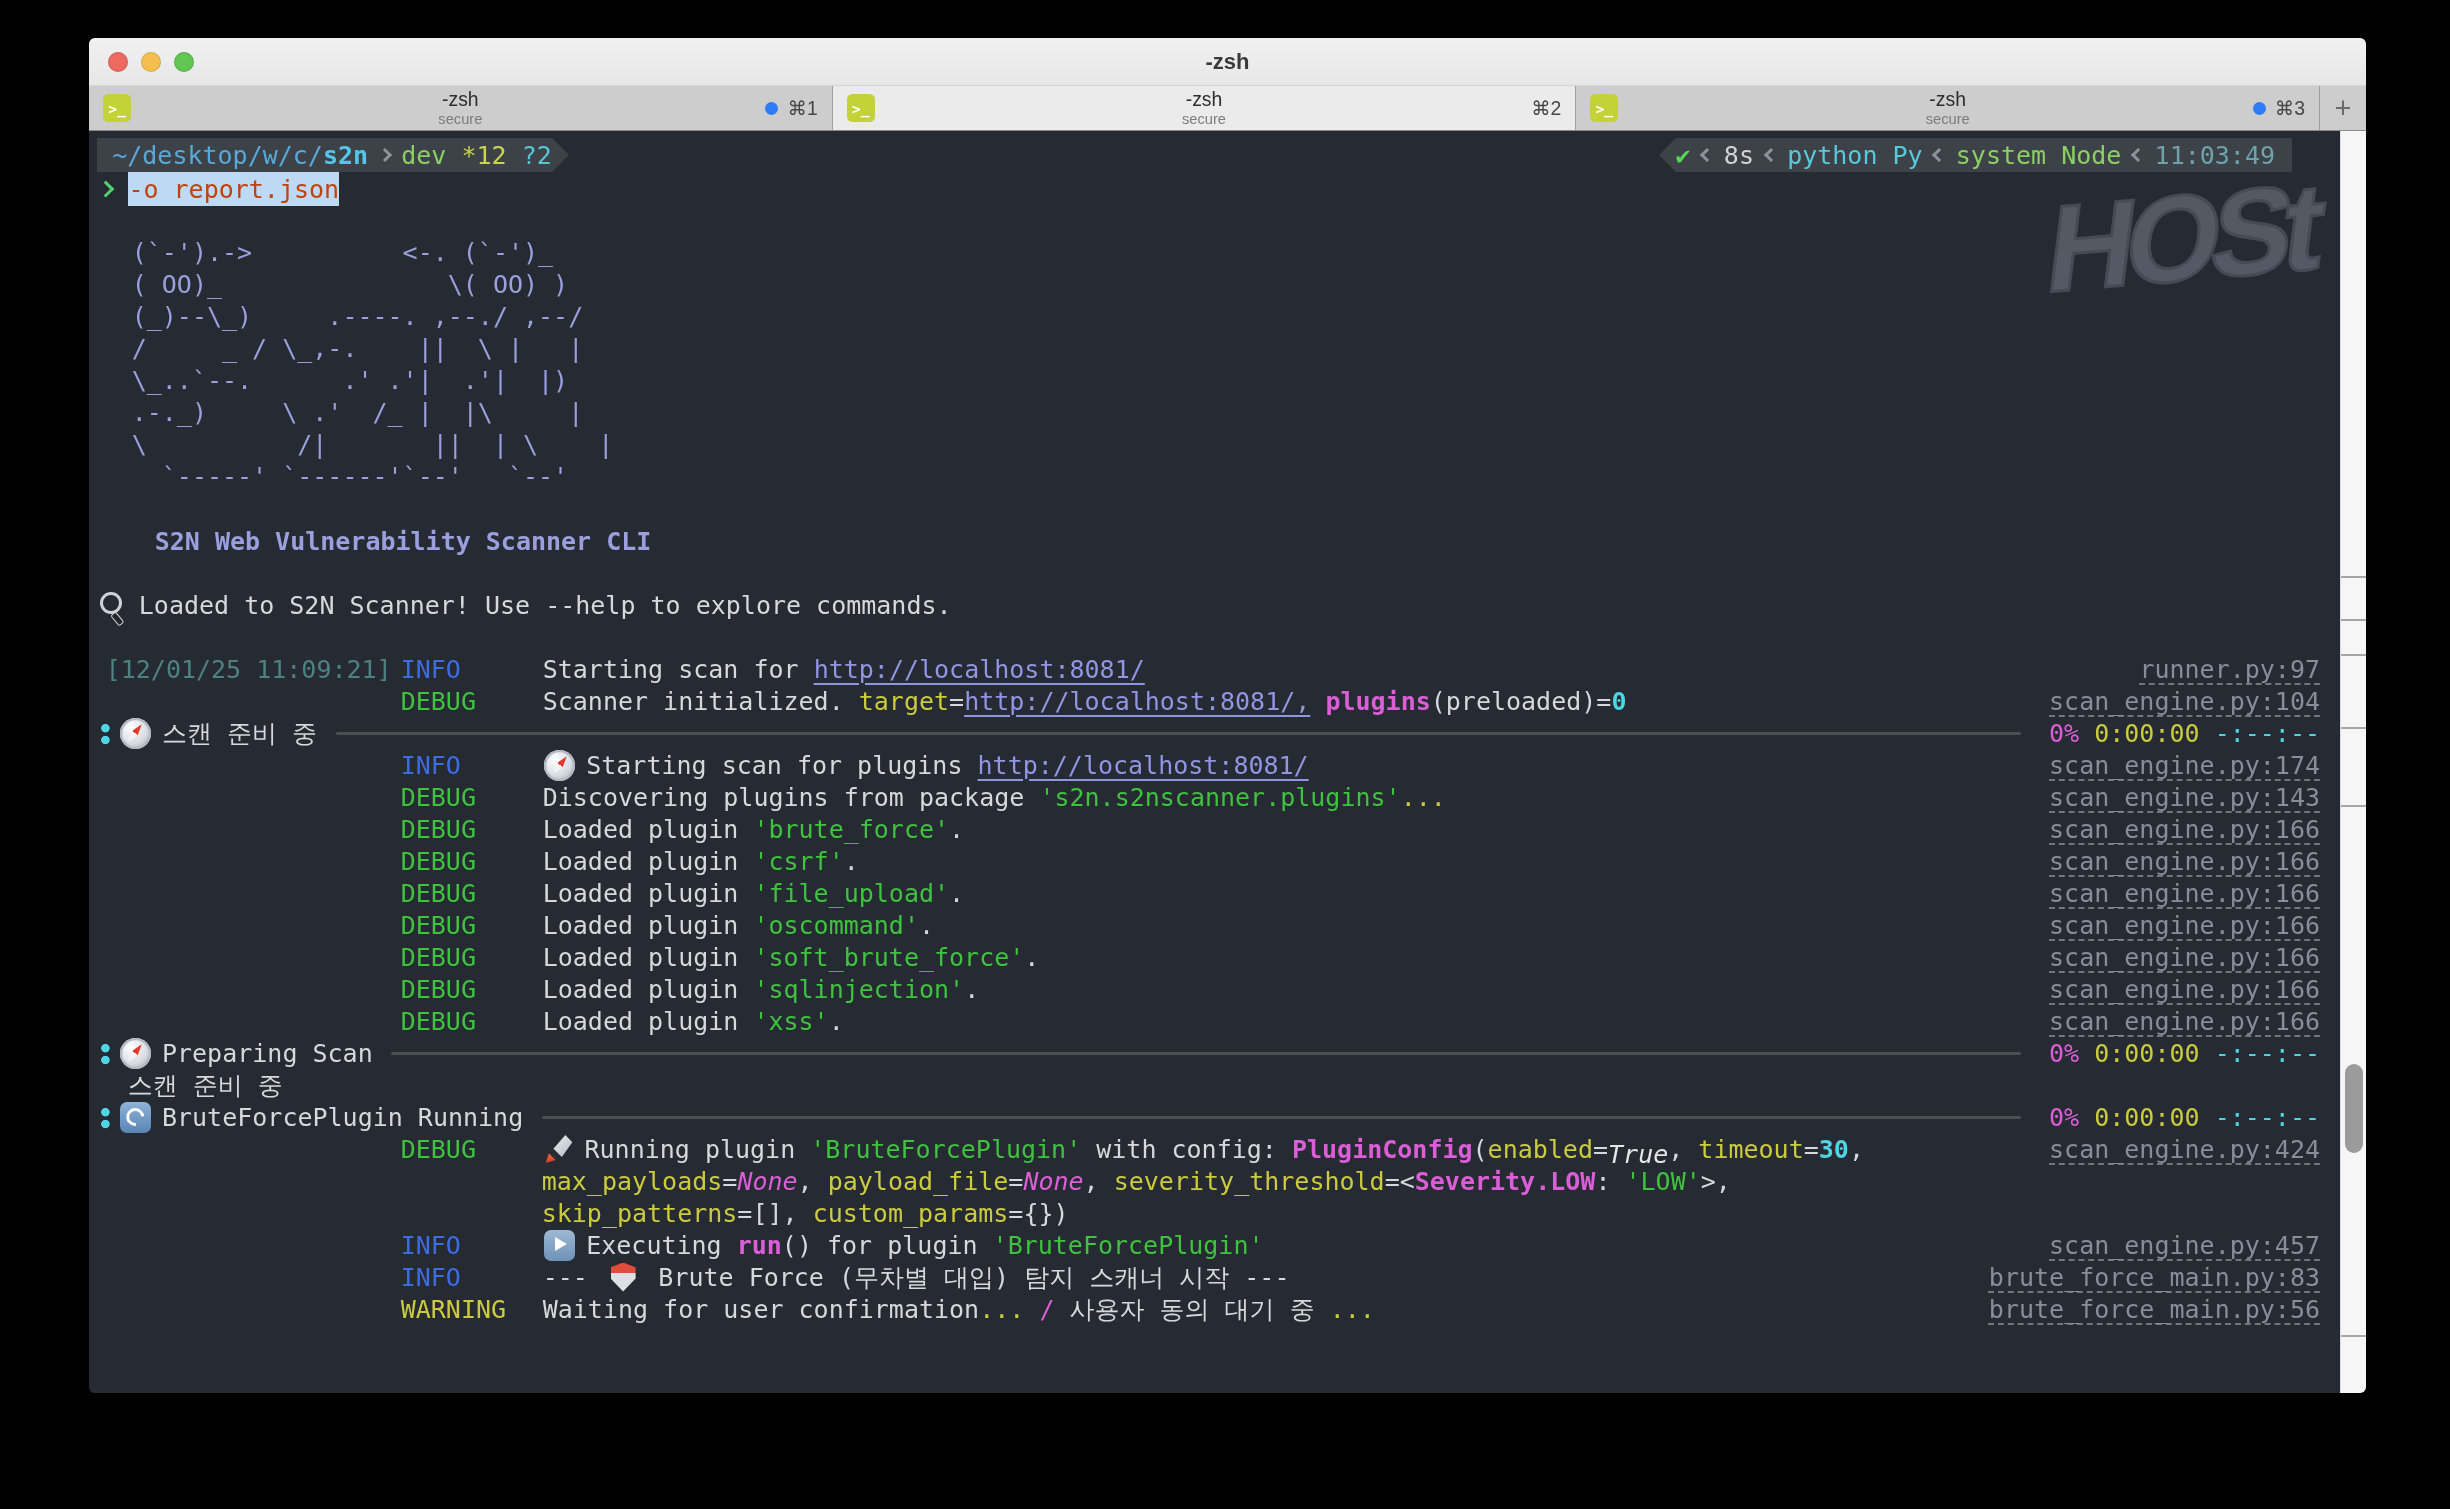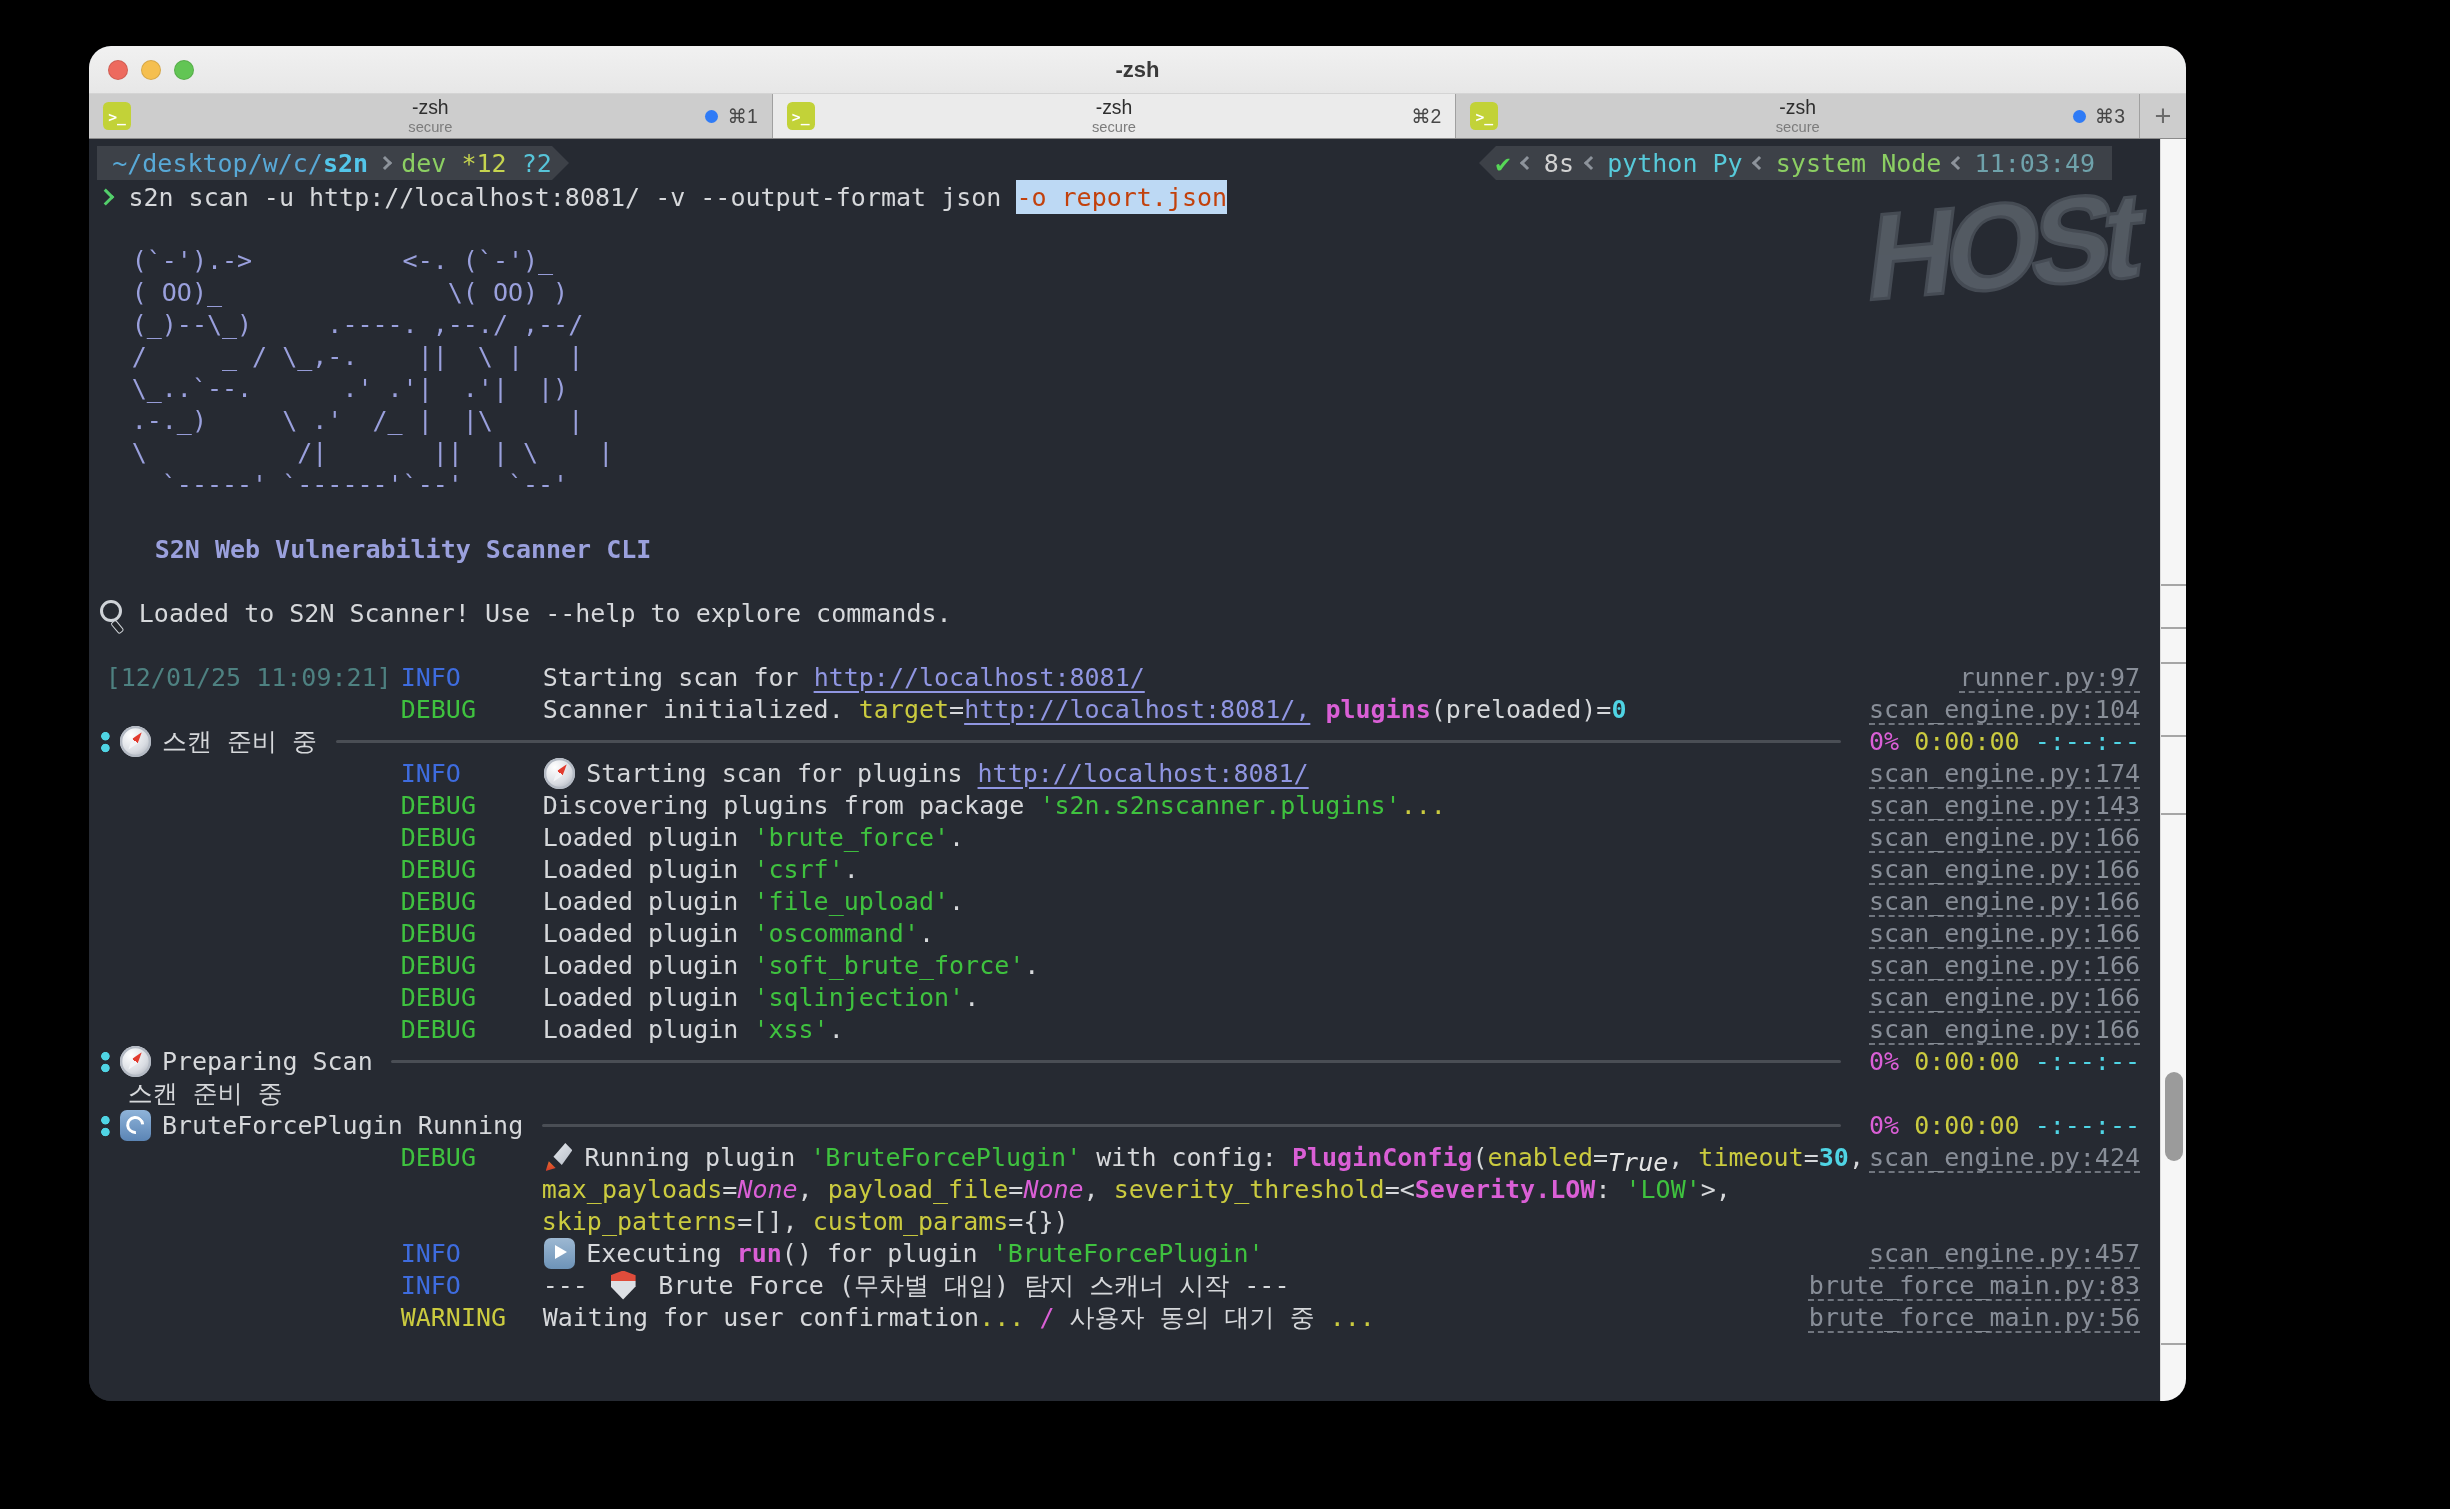--- a/index.html
+++ b/index.html
@@ -2,22 +2,22 @@
 <html style="font-size:12.4px"><head>
 <meta charset="utf-8">
 <style>
   * { box-sizing: border-box; }
   html,body { margin:0; padding:0; }
   body {
     width:2450px; height:1510px; background:#000; position:relative;
     font-family:"Liberation Sans", sans-serif; overflow:hidden;
   }
   .window {
-    position:absolute; left:89px; top:46px; width:2097px; height:1355px;
-    border-radius:22px; overflow:hidden; background:#262a32;
+    position:absolute; left:89px; top:38px; width:2277px; height:1355px;
+    border-radius:6px; overflow:hidden; background:#262a32;
     box-shadow:0 31px 93px rgba(0,0,0,.8);
   }
   
   .titlebar {
     height:48px; background:linear-gradient(#f1f1f1,#e7e7e7);
     display:flex; align-items:center; position:relative; border-bottom:0.8px solid #d4d4d4;
   }
   .lights { display:flex; gap:13px; margin-left:18.6px; z-index:2; }
   .light { width:20px; height:20px; border-radius:50%; border:0.8px solid rgba(0,0,0,.12); }
   .light.red{ background:#ed6a5e; } .light.yellow{ background:#f5bf4f; } .light.green{ background:#62c554; }
@@ -181,21 +181,21 @@
         <span class="pbar-left"><span class="sg-path">~/desktop/w/c/</span><span class="sg-pathb">s2n</span><span class="chev chev chev-r"></span><span class="sg-git">dev </span><span class="sg-dirty">*12 </span><span class="sg-untracked">?2</span></span>
         <span class="tri-r"></span>
         <span class="spacer"></span>
         <span class="tri-l"></span>
         <span class="pbar-right"><span class="sg-ok">✔</span><span class="chev chev chev-l"></span><span class="sg-dur">8s</span><span class="chev chev chev-l"></span><span class="sg-py">python Py</span><span class="chev chev chev-l"></span><span class="sg-node">system Node</span><span class="chev chev chev-l"></span><span class="sg-time">11:03:49</span></span>
         <span class="pr-gap"></span>
       </div>
 
       <div class="trow cmd-row">
         <span class="chev chev-cmd"></span>
-        <span class="msg"><span class="sg-w">s2n scan -u http://localhost:8081/ -v --output-format json </span><span class="sg-sel">-o report.json</span></span>
+        <span class="msg"><span class="sg-sel">-o report.json</span></span>
       </div>
 
       <div class="trow blank"></div>
 
       <pre class="art">(`-').-&gt;          &lt;-. (`-')_
 ( OO)_               \( OO) )
 (_)--\_)     .----. ,--./ ,--/
 /     _ / \_,-.    ||  \ |   |
 \_..`--.      .' .'|  .'|  |)
 .-._)     \ .'  /_ |  |\     |

